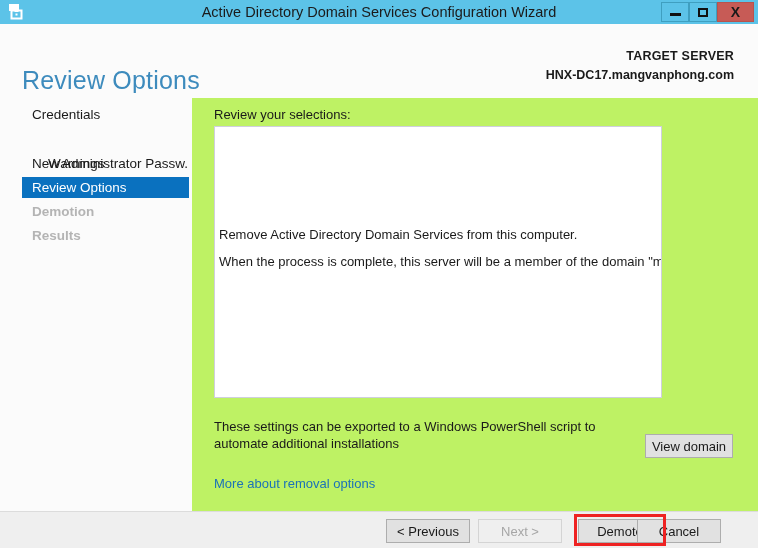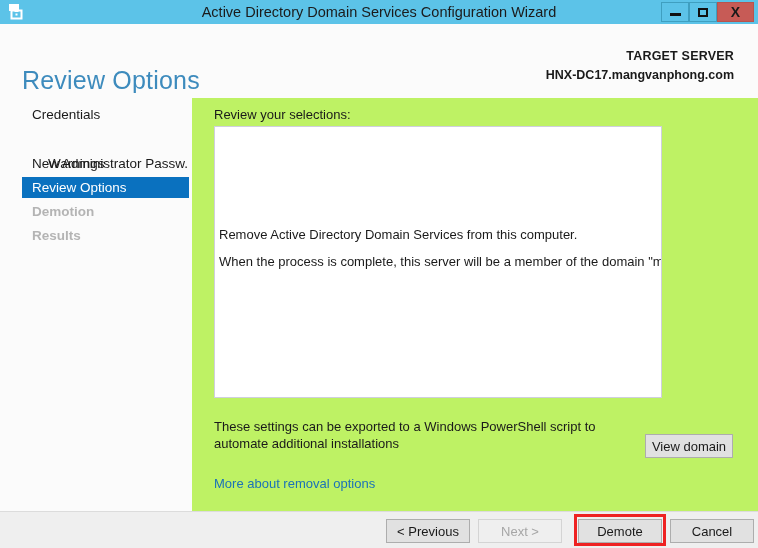--- a/index.html
+++ b/index.html
@@ -268,21 +268,21 @@
     white-space: nowrap;
   }
   #btn-previous { left: 386px; }
   #btn-next {
     left: 478px;
     color: #a6a6a6;
     background: #efefef;
     border-color: #d4d4d4;
   }
   #btn-demote { left: 578px; }
-  #btn-cancel { left: 670px; text-align: center; }
+  #btn-cancel { left: 637px; text-align: center; }
 
   #demote-highlight {
     position: absolute;
     left: 574px; top: 514px;
     width: 92px;
     height: 32px;
     border: 3px solid #ee2222;
     box-sizing: border-box;
     pointer-events: none;
   }

